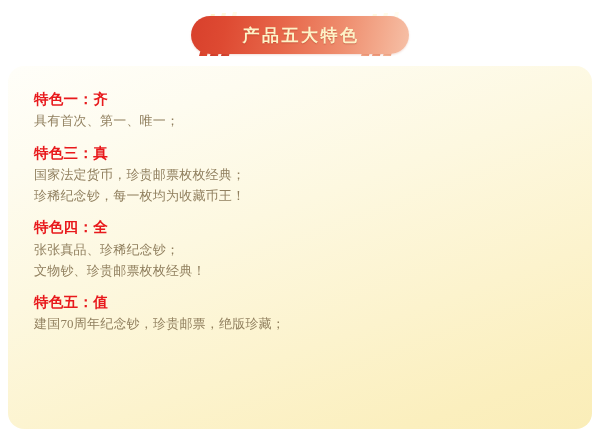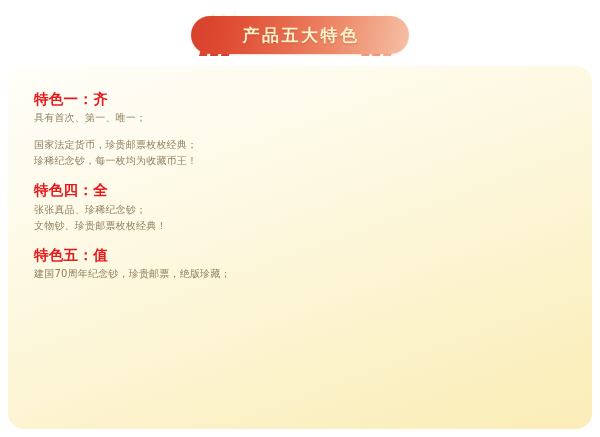--- a/index.html
+++ b/index.html
@@ -100,34 +100,35 @@
     padding: 22px 0 0 0;
     overflow: hidden;
   }
 
   .features {
     padding: 0 0 0 26px;
   }
 
   .feature {
     margin-bottom: 10px;
+    font-family: Liberation Serif, serif;
   }
   .feature:last-child { margin-bottom: 0; }
 
   .feature-heading {
     font-size: 14.5px;
     font-weight: bold;
     color: #e8191c;
     line-height: 1.55;
     letter-spacing: 0.3px;
     white-space: nowrap;
   }
 
   .feature-line {
-    font-size: 10px;
+    font-size: 13px;
     color: #907f5e;
     line-height: 1.62;
     letter-spacing: 0.2px;
     white-space: nowrap;
   }
 
 </style>
 </head>
 <body>
 
@@ -200,20 +201,21 @@
   <div class="panel">
     <div class="features">
 
       <div class="feature">
         <div class="feature-heading">特色一：齐</div>
         <div class="feature-line">具有首次、第一、唯一；</div>
       </div>
 
 
       <div class="feature">
+        <div class="feature-heading">特色三：真</div>
         <div class="feature-line">国家法定货币，珍贵邮票枚枚经典；</div>
         <div class="feature-line">珍稀纪念钞，每一枚均为收藏币王！</div>
       </div>
 
       <div class="feature">
         <div class="feature-heading">特色四：全</div>
         <div class="feature-line">张张真品、珍稀纪念钞；</div>
         <div class="feature-line">文物钞、珍贵邮票枚枚经典！</div>
       </div>
 

